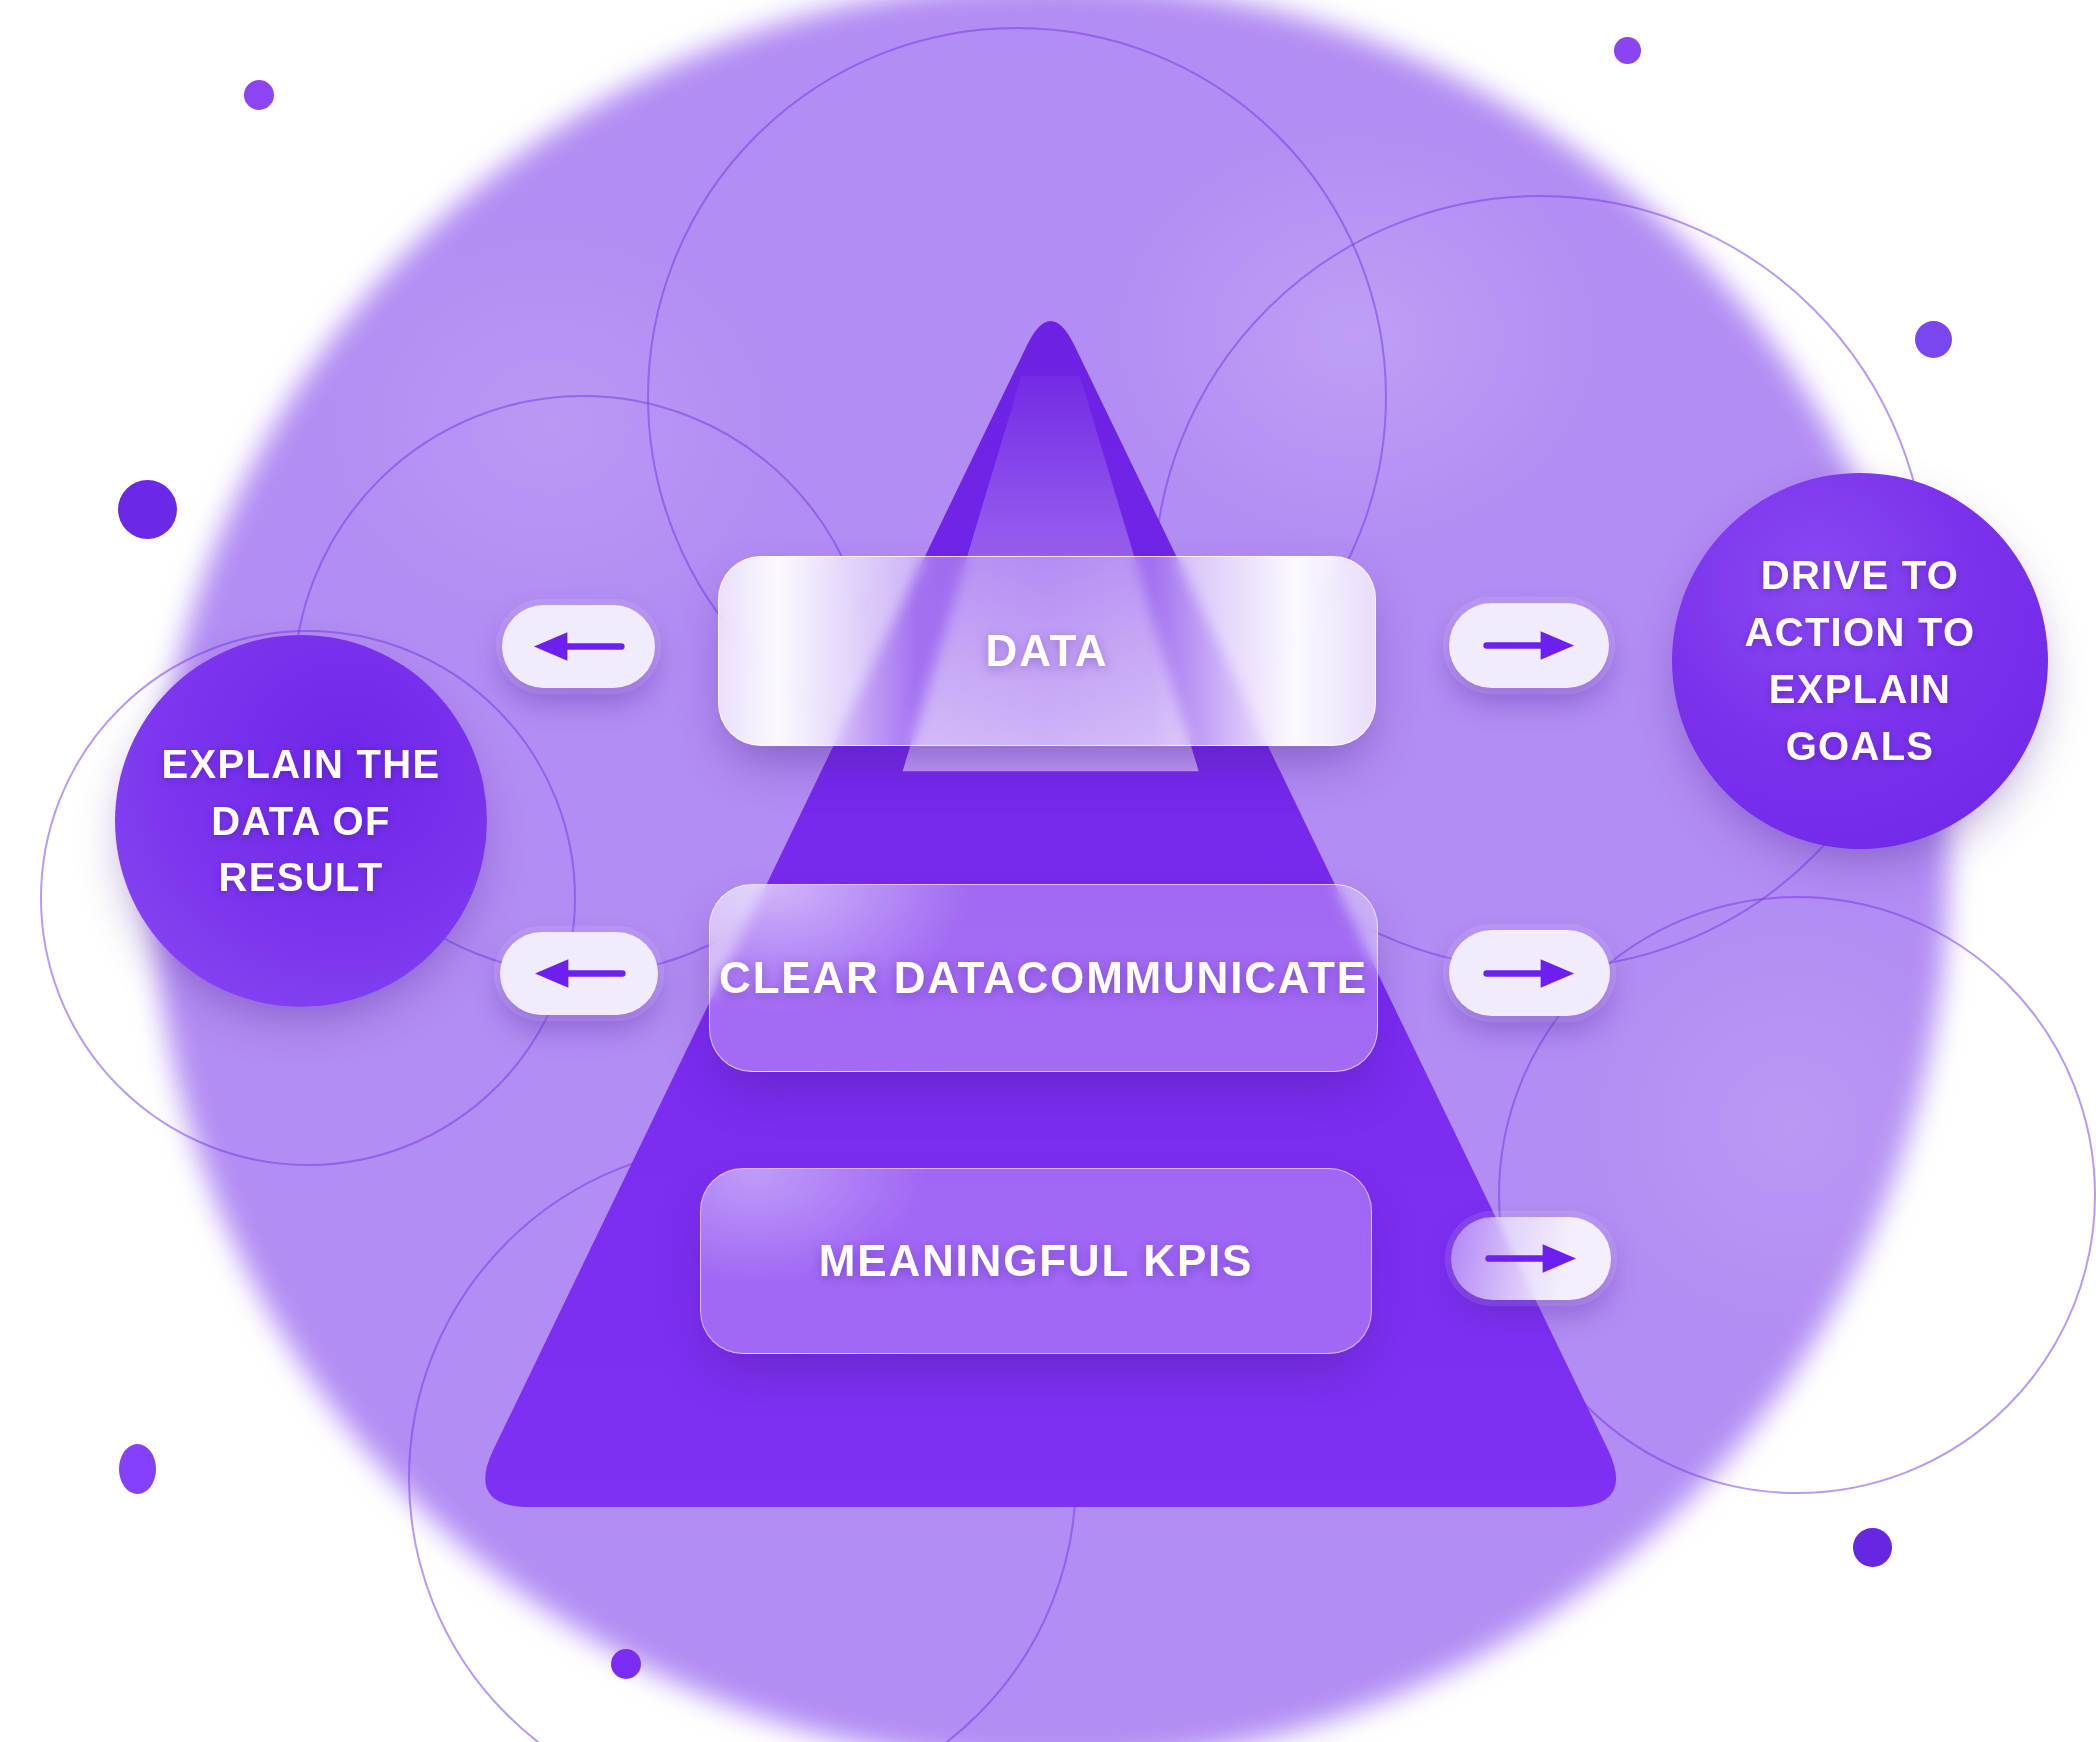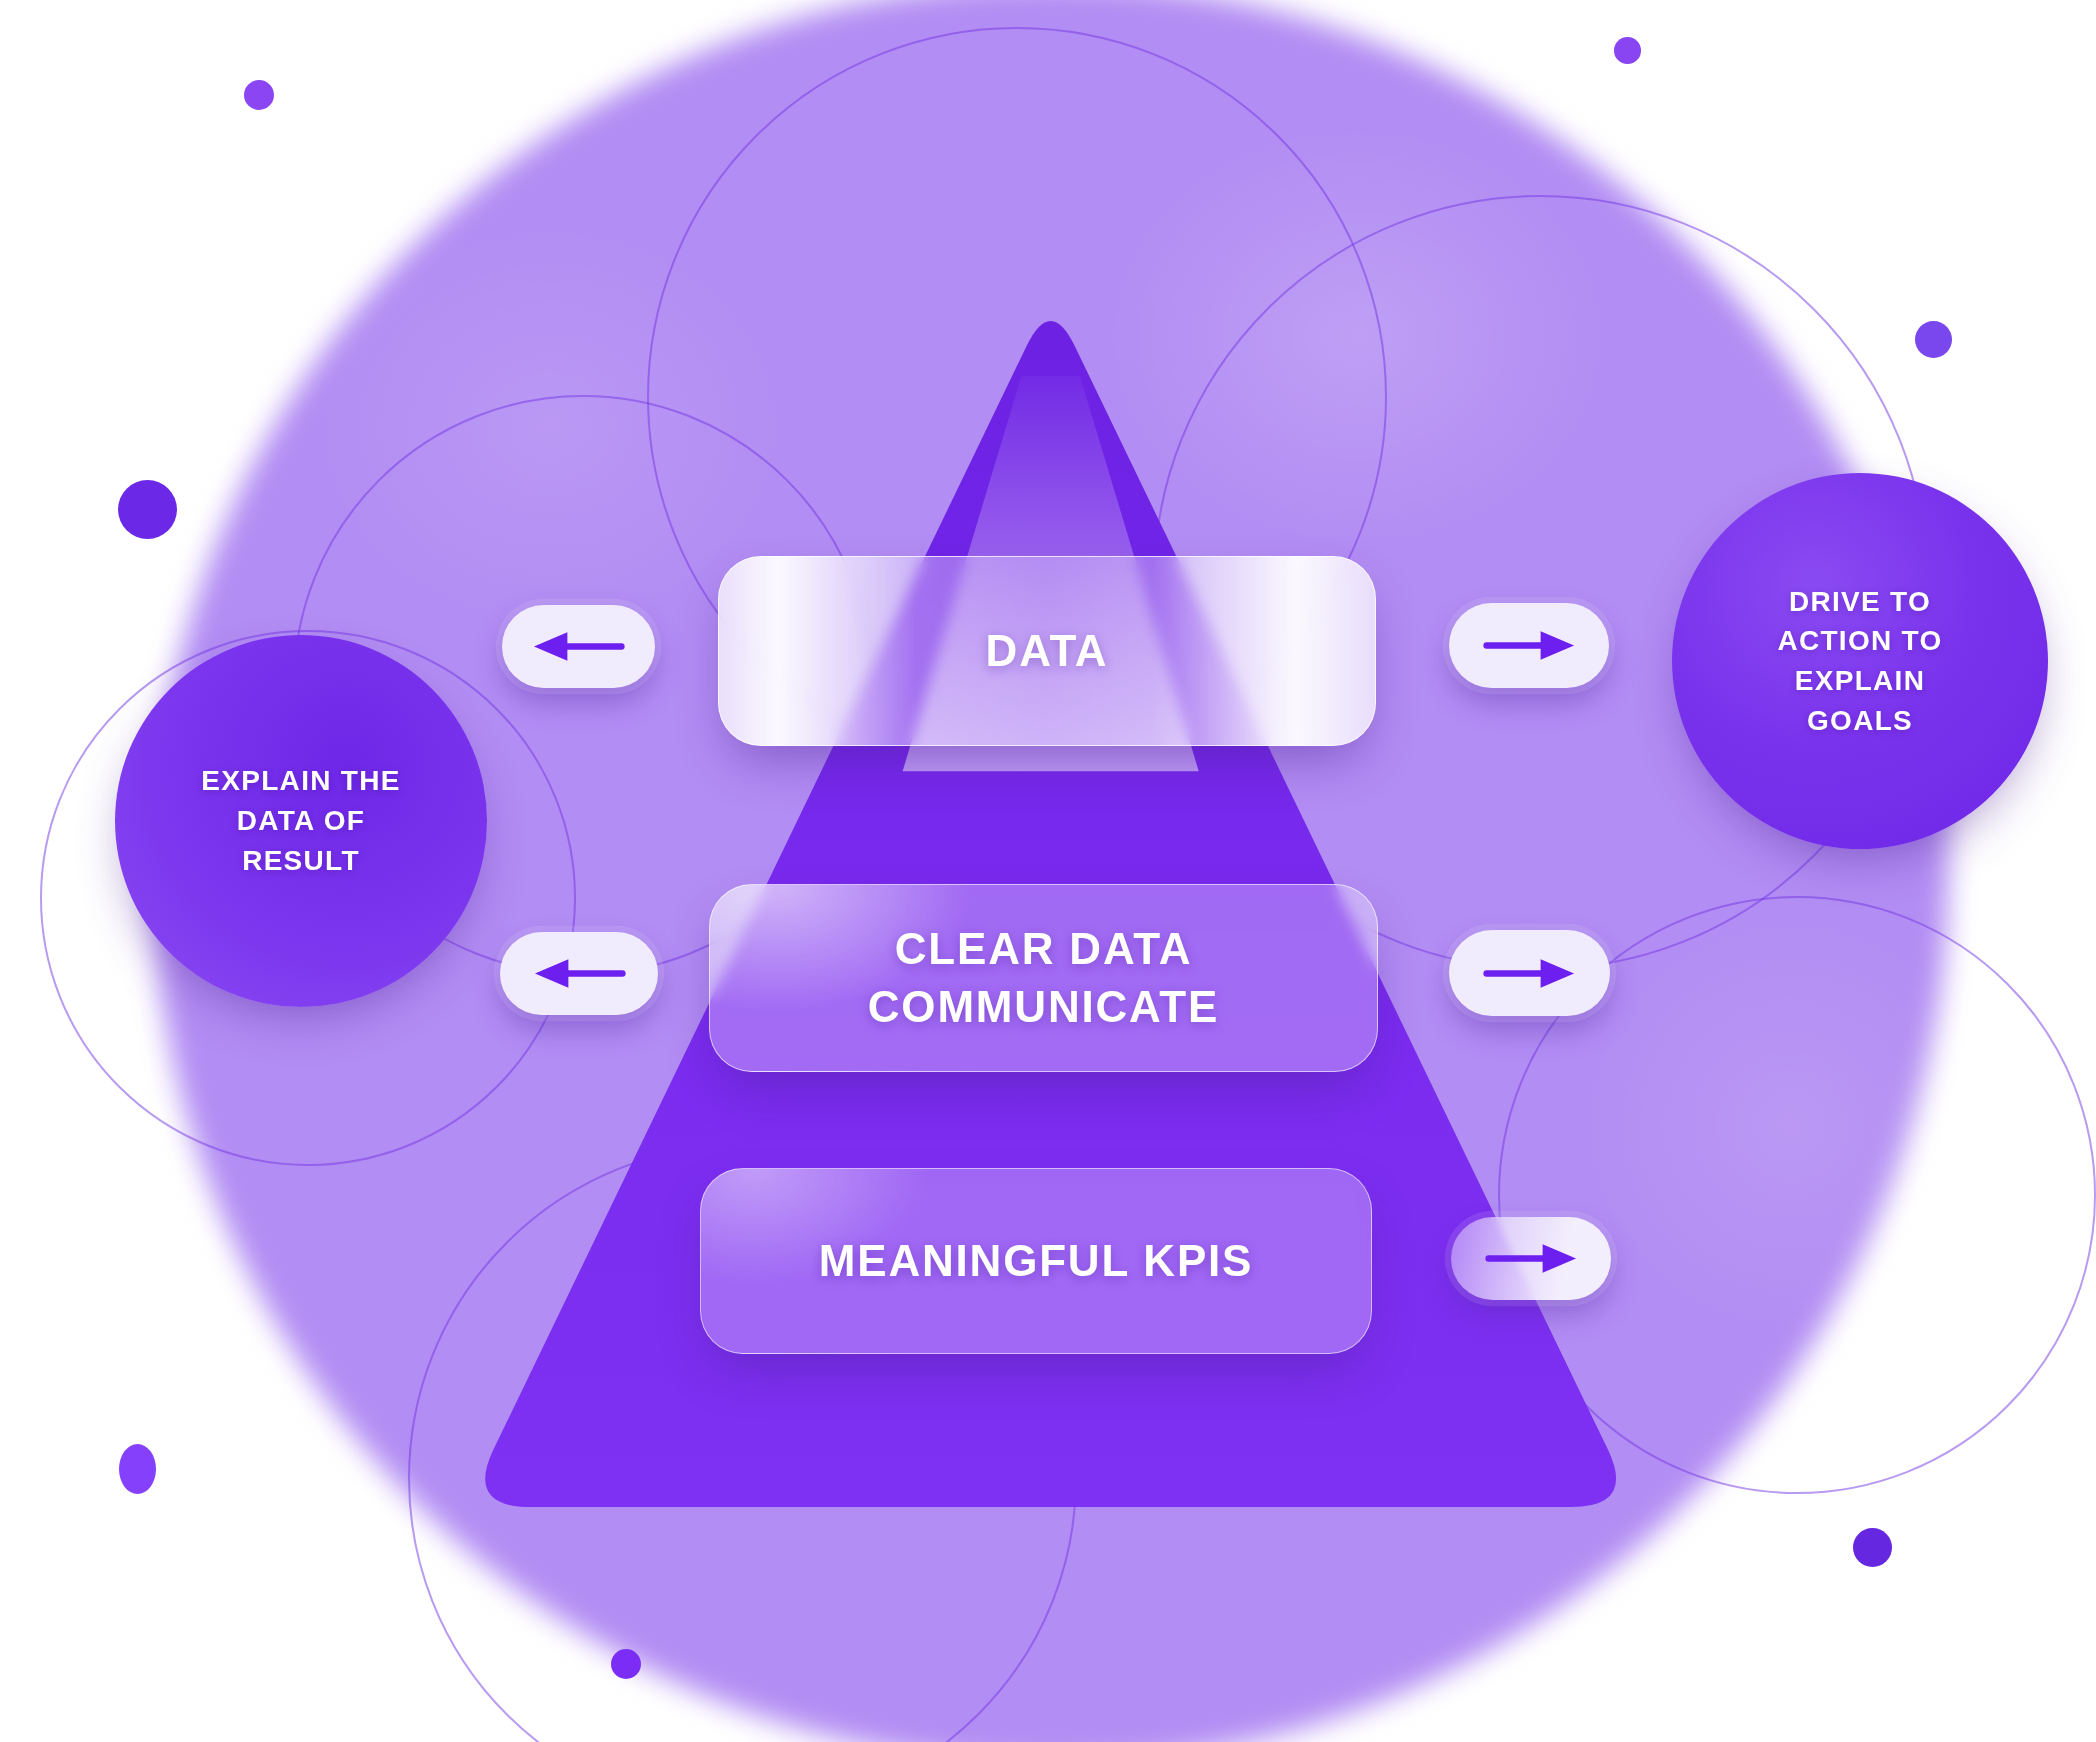--- a/index.html
+++ b/index.html
@@ -43,21 +43,21 @@
   .dot.d3{left:119px;top:1444px;width:37px;height:50px;background:#8440fa;}
   .dot.d4{left:611px;top:1649px;width:30px;height:30px;background:#7b2df5;}
   .dot.d5{left:1915px;top:321px;width:37px;height:37px;background:#7a46ee;}
   .dot.d6{left:1853px;top:1528px;width:39px;height:39px;background:#6627e0;}
   .dot.d7{left:1614px;top:37px;width:26.6px;height:26.6px;background:#8a45f3;}
 
   .pyr-svg{position:absolute;left:0;top:0;}
 
   
   .glass-box{
-    position:absolute;display:flex;flex-direction:column;align-items:center;justify-content:center;
+    position:absolute;display:flex;flex-direction:row;align-items:center;justify-content:center;
     border-radius:43px;border:1.8px solid rgba(255,255,255,0.75);
     color:#ffffff;text-align:center;
     font-weight:bold;font-size:44px;line-height:1.32;letter-spacing:1.8px;
     text-shadow:0 2.7px 10.6px rgba(70,20,150,0.35);
     box-shadow:0 23px 49px -10.6px rgba(76,29,149,0.45);
     backdrop-filter:blur(7px);
   }
   .glass-box .line{display:block;}
   .box1{
     left:718px;top:556px;width:656px;height:188px;
@@ -96,21 +96,21 @@
   .pill.p3r{left:1451px;top:1217px;width:160px;height:83px;
     background:linear-gradient(100deg, rgba(244,240,253,0.45) 0%, rgba(244,240,253,0.98) 70%);
     backdrop-filter:blur(3.5px);
   }
 
   
   .side-circle{
     position:absolute;border-radius:50%;
     display:flex;flex-direction:column;align-items:center;justify-content:center;
     color:#ffffff;text-align:center;
-    font-weight:bold;font-size:28px;line-height:1.42;letter-spacing:1.3px;
+    font-weight:bold;font-size:40px;line-height:1.42;letter-spacing:1.3px;
     background:radial-gradient(circle at 38% 30%, #8a4af2 0%, #7a33ec 45%, #6c25e6 100%);
     box-shadow:0 19.5px 49px -12.4px rgba(76,29,149,0.45);
     text-shadow:0 1.8px 7px rgba(60,10,140,0.30);
   }
   .side-circle .line{display:block;}
   .sc-explain{left:115px;top:635px;width:372px;height:372px;
     background:radial-gradient(circle at 62% 35%, #6e27e7 0%, #7c36ee 55%, #8a4cf2 100%);}
   .sc-drive{left:1672px;top:473px;width:376px;height:376px;}
   .sc-communicate{left:1672px;top:950px;width:369px;height:369px;}
 </style>

